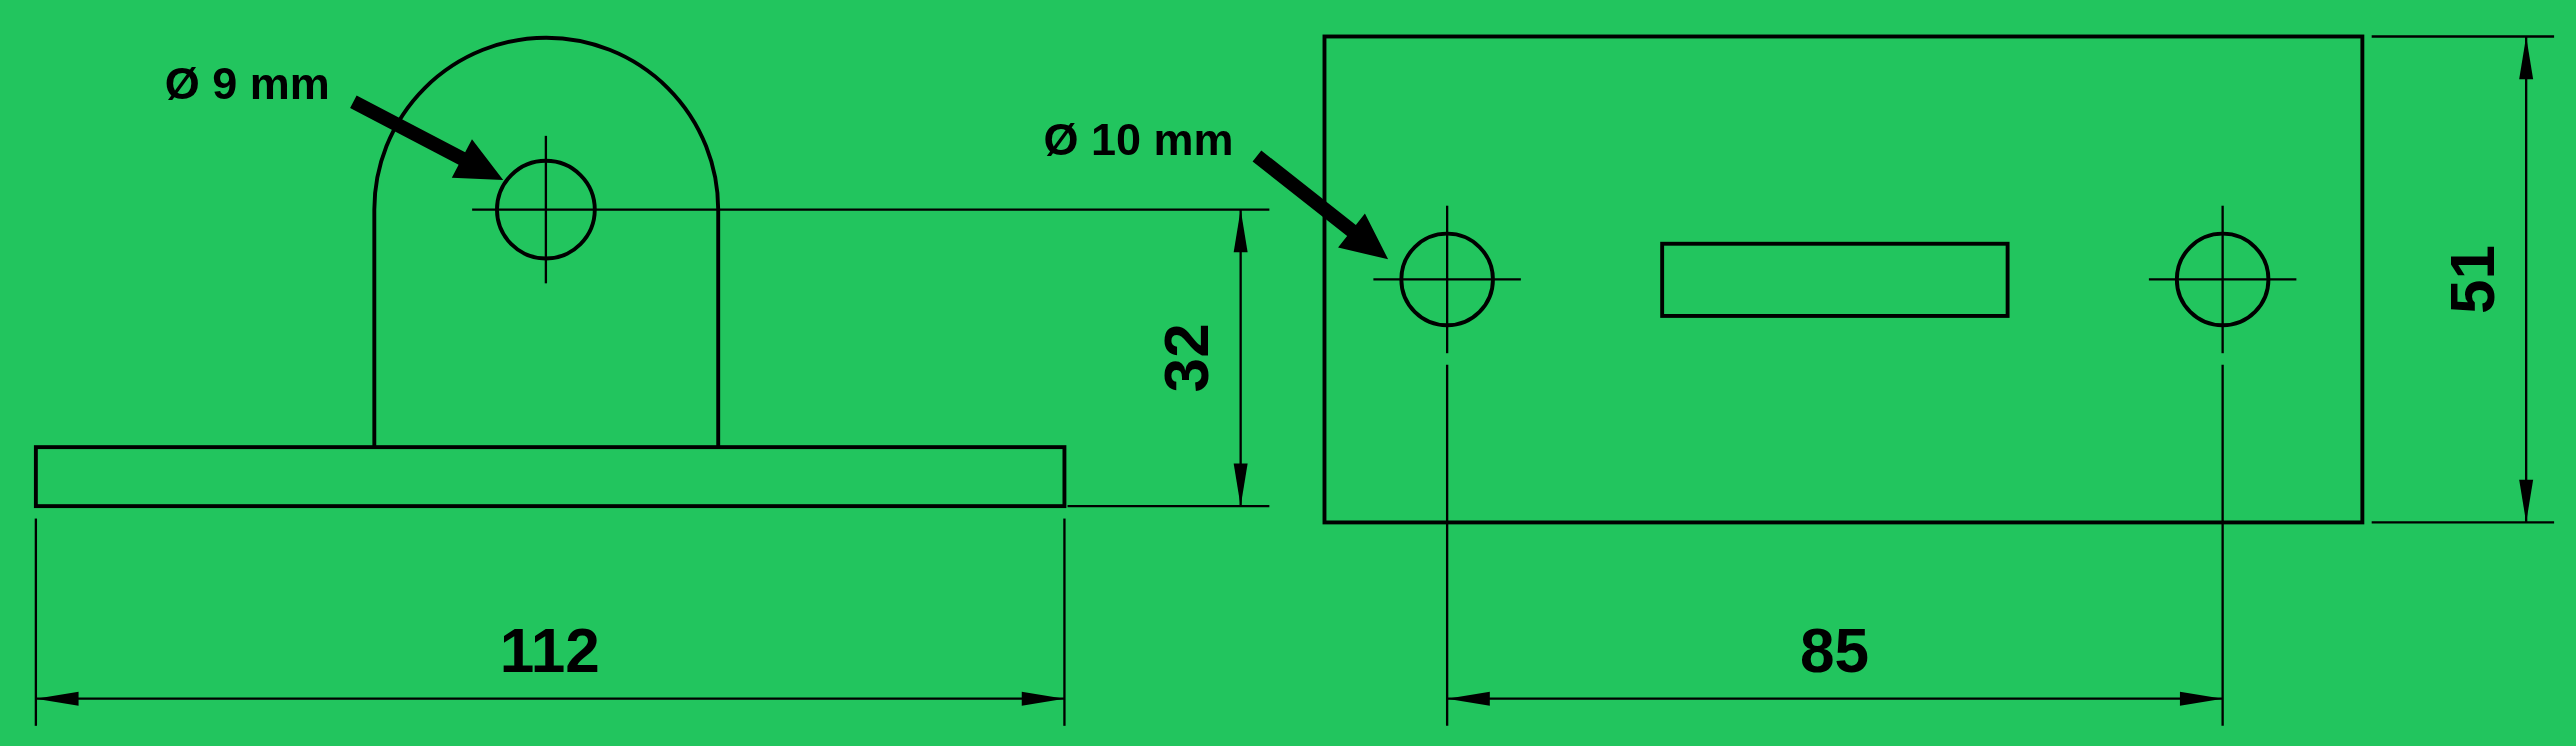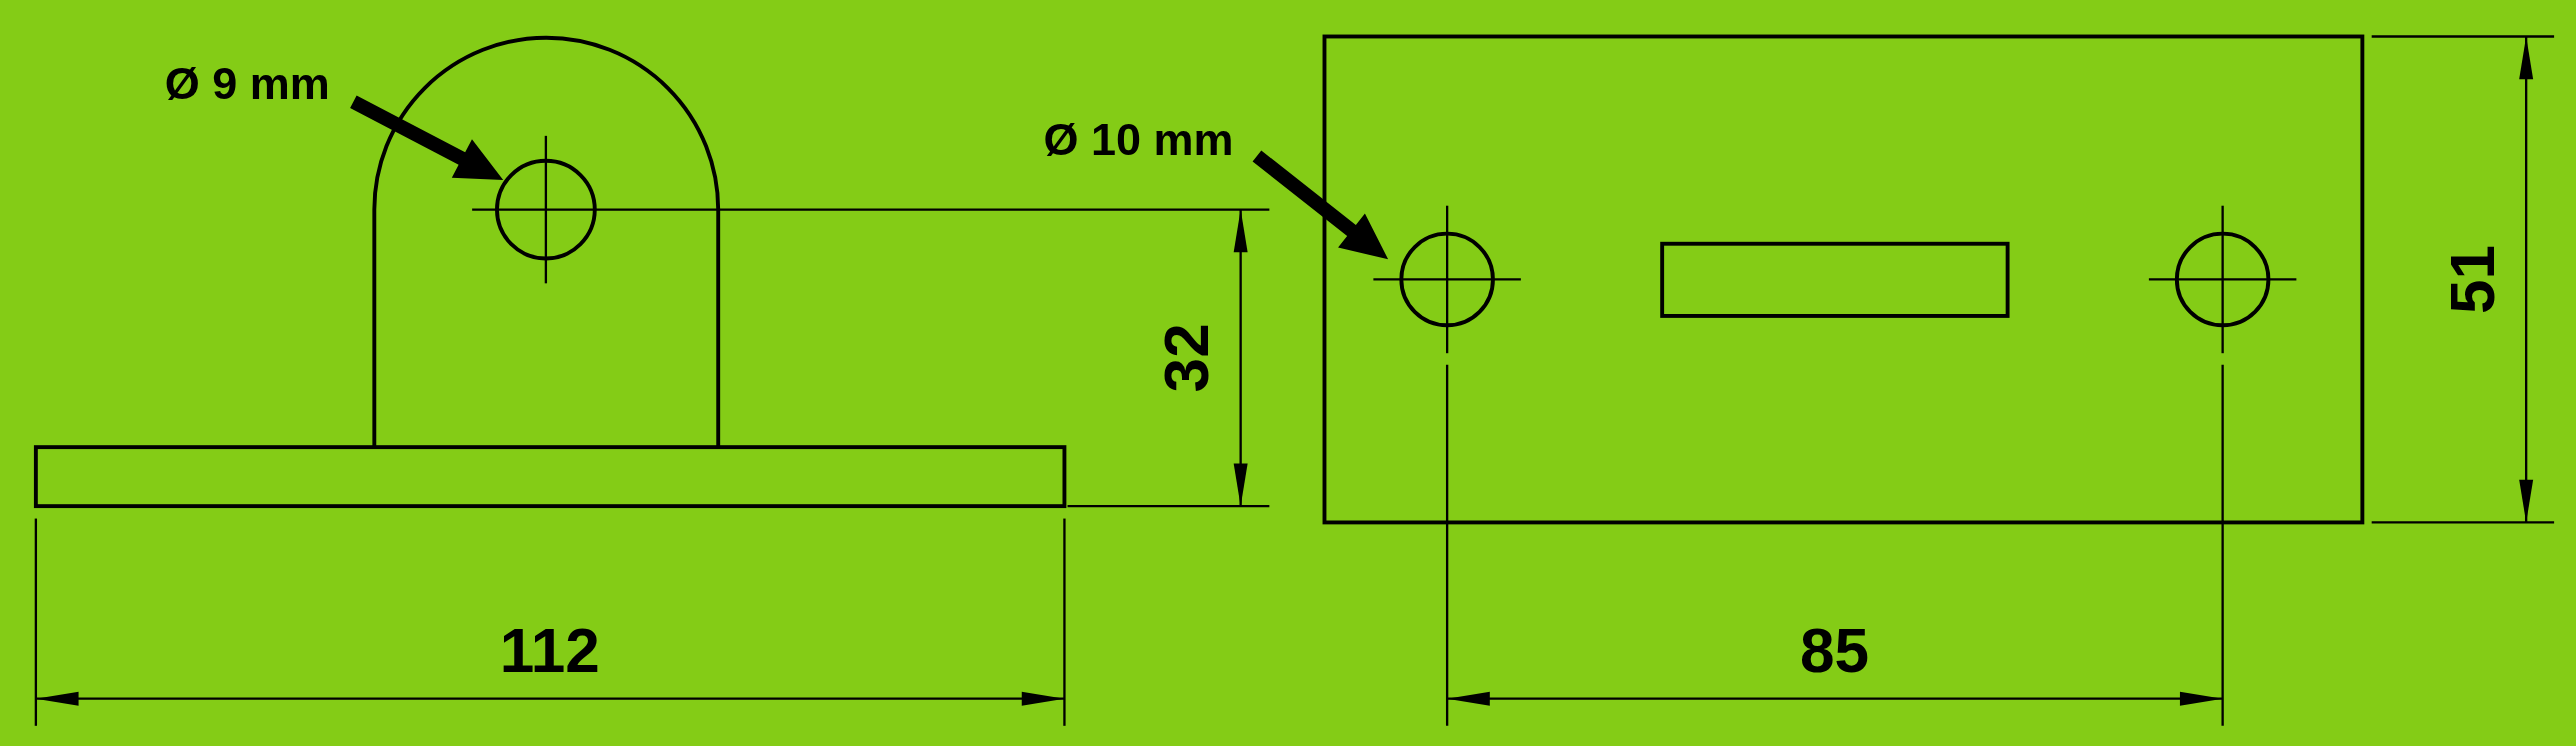--- a/index.html
+++ b/index.html
@@ -4,21 +4,21 @@
 <style>
   html, body {
     margin: 0;
     padding: 0;
     background: #ffffff;
   }
   .canvas {
     position: relative;
     width: 2576px;
     height: 746px;
-    background: #84cc16;
+    background: #22c55e;
     font-family: "Liberation Sans", sans-serif;
   }
   svg { display: block; }
   .outline {
     fill: none;
     stroke: #000000;
     stroke-width: 5;
     stroke-linecap: butt;
     stroke-linejoin: miter;
   }

